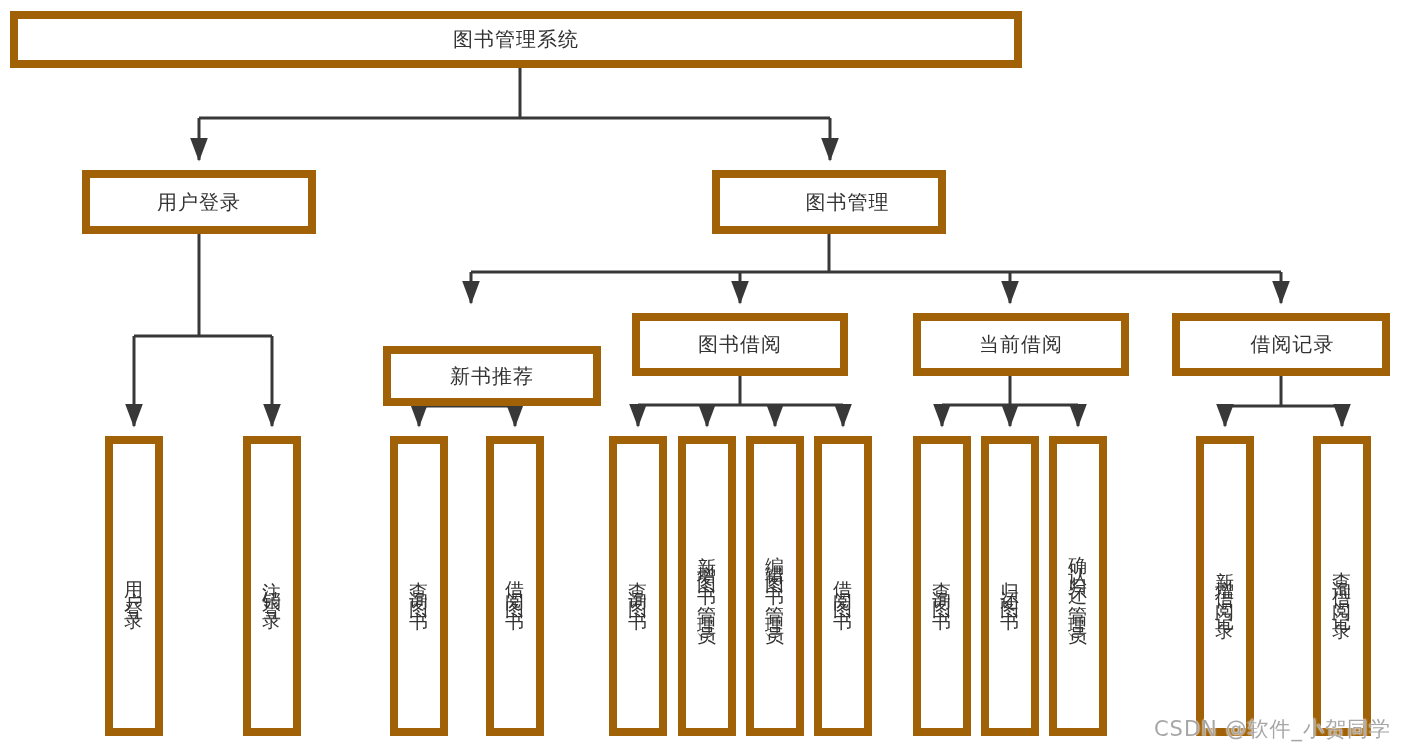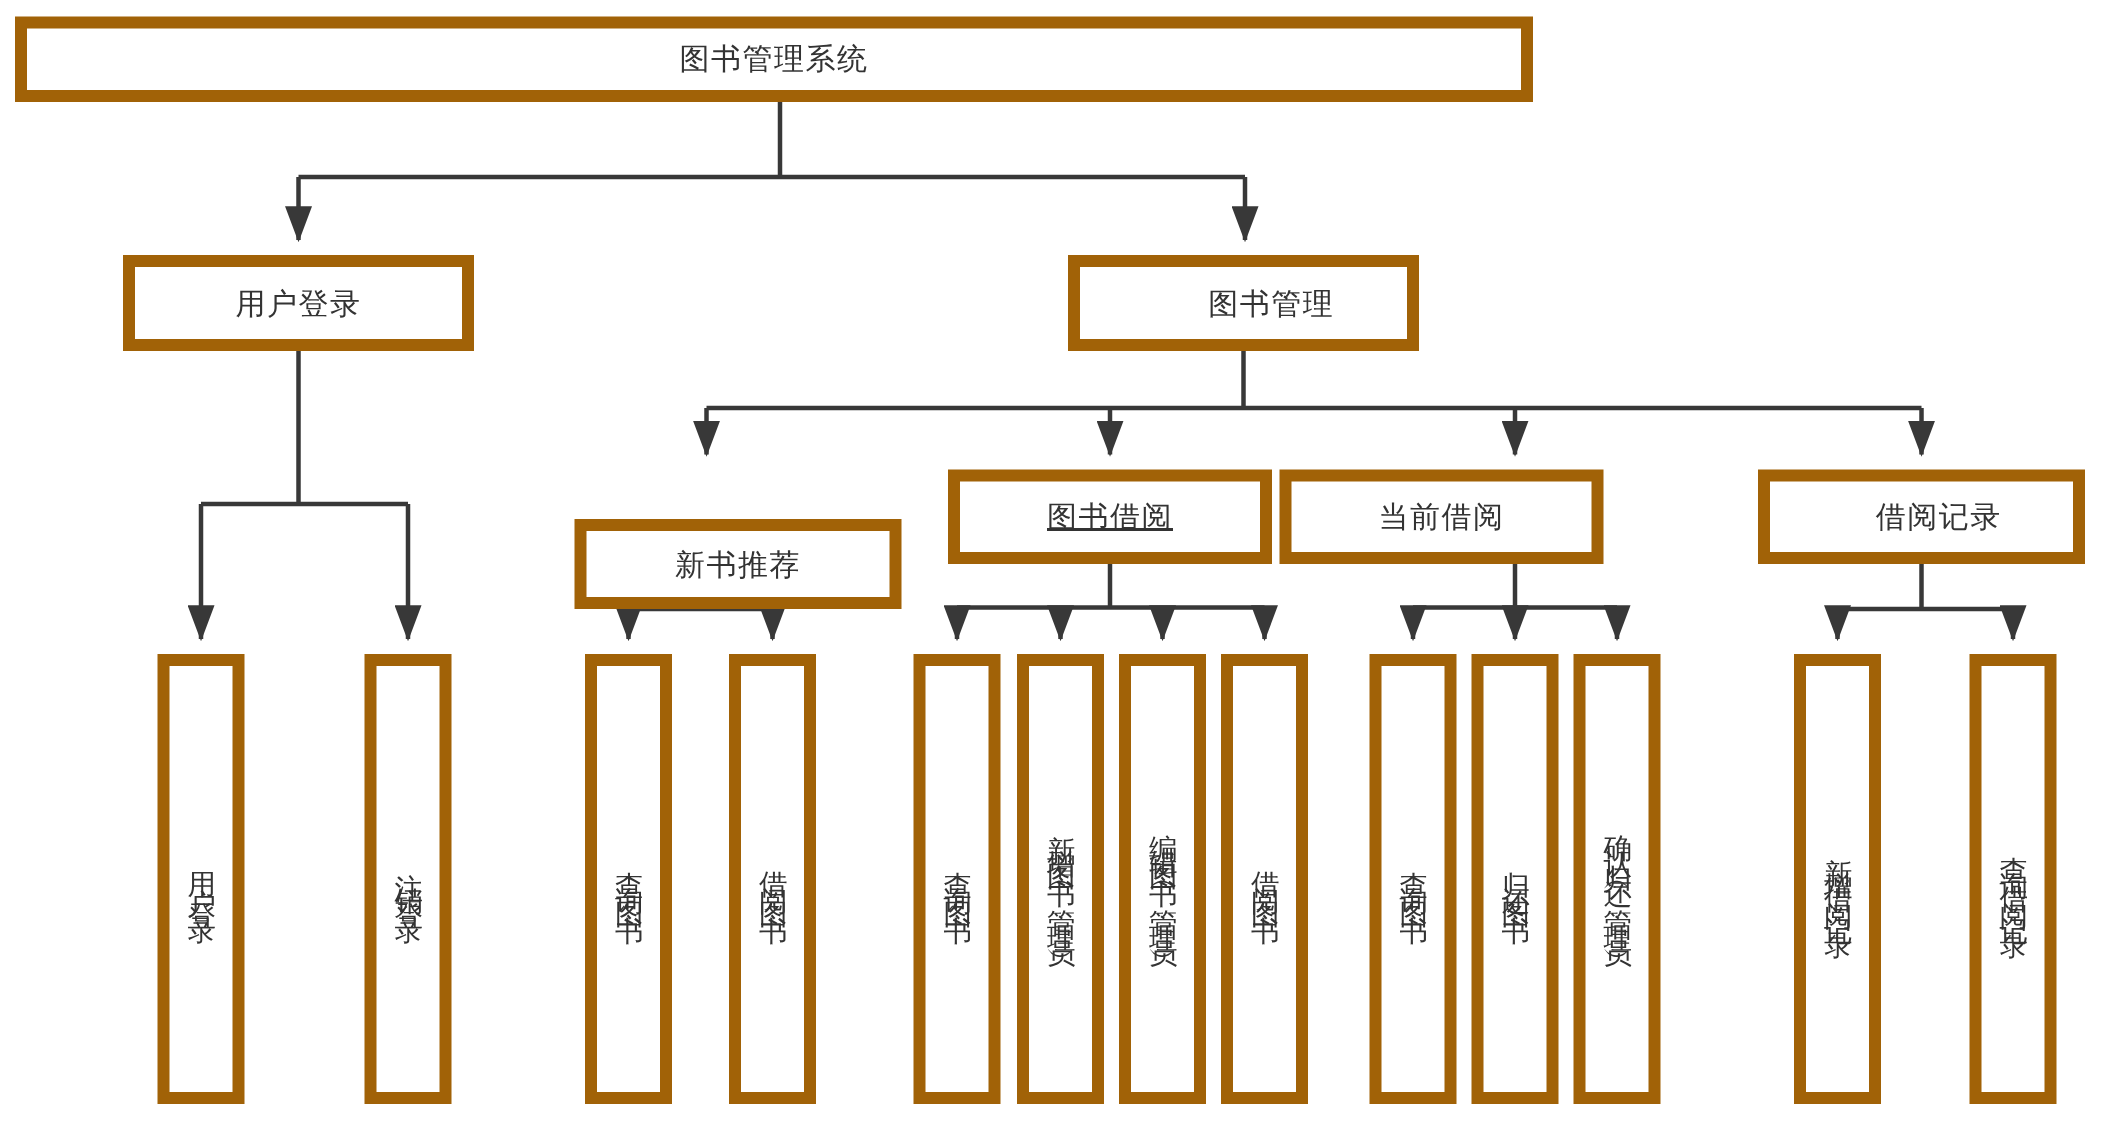--- a/index.html
+++ b/index.html
@@ -41,22 +41,22 @@
     line-height: 1;
     white-space: nowrap;
   }
   
   .n-root   { left: 10px;   top: 11px;  width: 1012px; height: 57px; }
   
   .n-login  { left: 82px;   top: 170px; width: 234px;  height: 64px; }
   .n-mgmt   { left: 712px;  top: 170px; width: 234px;  height: 64px; padding-left: 37px; }
   
   .n-newrec { left: 383px;  top: 313px; width: 218px;  height: 60px; margin-top: 33px; }
-  .n-borrow { left: 632px;  top: 313px; width: 216px;  height: 63px; text-decoration: underline; }
-  .n-cur    { left: 853px;  top: 313px; width: 216px;  height: 63px; }
+  .n-borrow { left: 632px;  top: 313px; width: 216px;  height: 63px; }
+  .n-cur    { left: 913px;  top: 313px; width: 216px;  height: 63px; }
   .n-rec    { left: 1172px; top: 313px; width: 218px;  height: 63px; padding-left: 23px; }
   
   .leaf { top: 436px; width: 58px; height: 300px; }
   .l-1  { left: 105px; }
   .l-2  { left: 243px; }
   .l-3  { left: 390px; }
   .l-4  { left: 486px; }
   .l-5  { left: 609px; }
   .l-6  { left: 678px; }
   .l-7  { left: 746px; }
@@ -193,14 +193,15 @@
     <span class="vtext">确认归还（管理员）</span>
   </div>
 
   <div class="box vbox leaf l-12">
     <span class="vtext">新增借阅记录</span>
   </div>
   <div class="box vbox leaf l-13">
     <span class="vtext">查询借阅记录</span>
   </div>
 
+  <div id="watermark">CSDN @软件_小贺同学</div>
 
 </div>
 
 </body></html>

